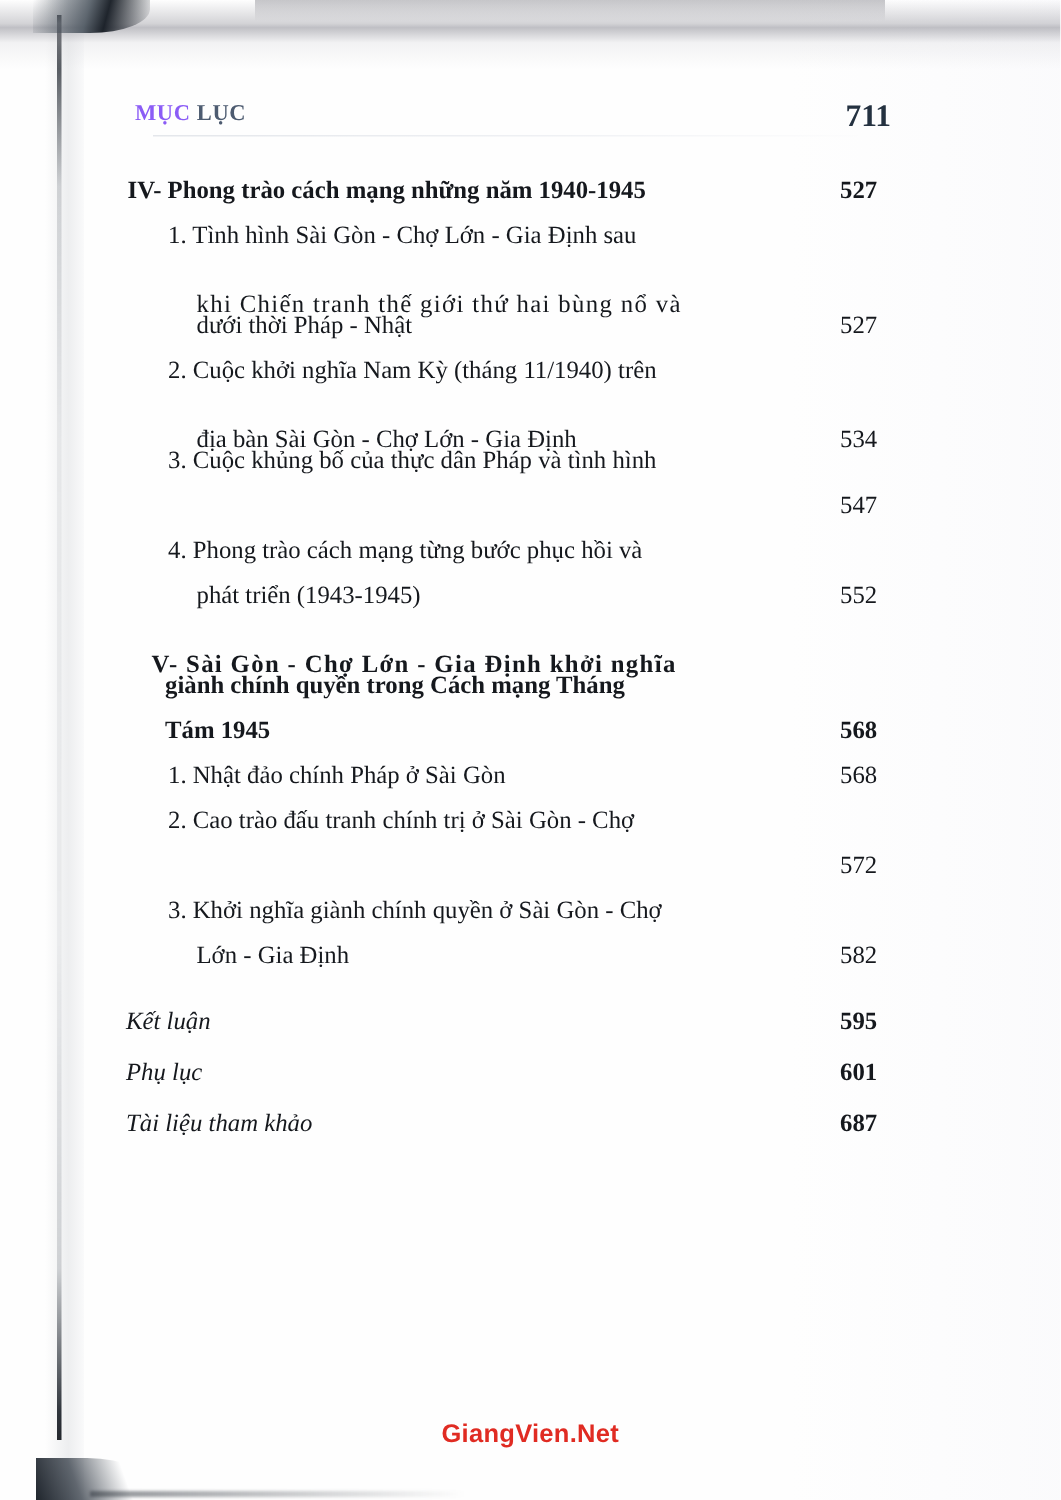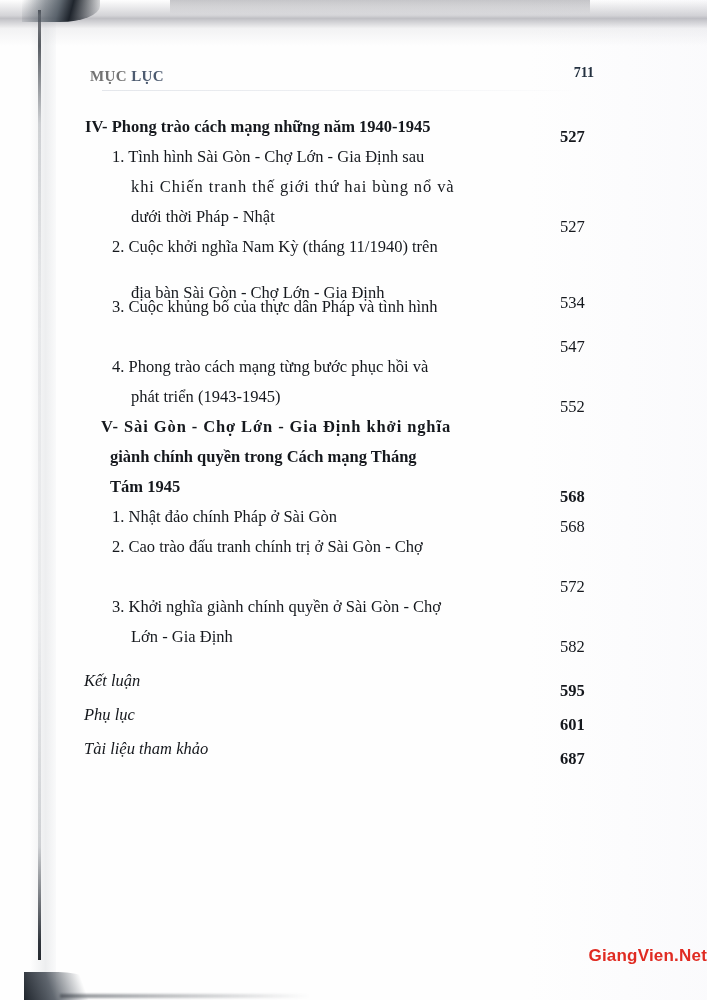--- a/index.html
+++ b/index.html
@@ -131,30 +131,30 @@
   #running-head-title {
     position: absolute;
     left: 0; top: 0;
     font-size: 15px;
     font-weight: bold;
     letter-spacing: 0.4px;
     color: #9aa4b4;
     white-space: nowrap;
   }
   #running-head-title .faded {
-    color: #737373;
+    color: #8b5cf6;
     font-weight: bold;
   }
   #running-head-title .solid {
     color: #4d5b70;
   }
   #running-head-folio {
     position: absolute;
     right: 6px; top: -3px;
-    font-size: 14px;
+    font-size: 21px;
     font-weight: bold;
     color: #243140;
   }
   #running-head-rule {
     position: absolute;
     left: 12px; top: 22px;
     width: 470px; height: 1px;
     background: linear-gradient(to right,
         rgba(225,228,233,0.9) 0%,
         rgba(235,237,241,0.8) 55%,
@@ -183,21 +183,20 @@
   .entry-page {
     position: absolute;
     top: 0;
     left: 560px;
     width: 48px;
     text-align: left;
     font-size: 16.5px;
     line-height: 30px;
     color: #15181d;
     white-space: nowrap;
-    margin-top: 10px;
   }
 
   
   .lvl-roman > .entry-text {
     left: 85px;
     font-weight: bold;
     font-size: 16.5px;
   }
   .lvl-roman-cont > .entry-text {
     left: 110px;
@@ -215,28 +214,28 @@
     font-style: italic;
     font-size: 16.5px;
   }
   .lvl-roman > .entry-page,
   .lvl-roman-cont > .entry-page,
   .lvl-back > .entry-page {
     font-weight: bold;
   }
   .lvl-back > .entry-page { font-weight: bold; font-style: normal; }
 
-  .wide-track { letter-spacing: 0.9px; }
+  .wide-track { letter-spacing: 0.9px; margin-top: 16px; }
 
   
   #watermark {
     position: absolute;
     left: 0; top: 946px;
     width: 707px;
-    text-align: right;
+    text-align: center;
     font-family: "Liberation Sans", "DejaVu Sans", sans-serif;
     font-size: 17px;
     font-weight: bold;
     color: #e02b22;
     letter-spacing: 0.2px;
   }
 </style>
 </head>
 <body>
 

